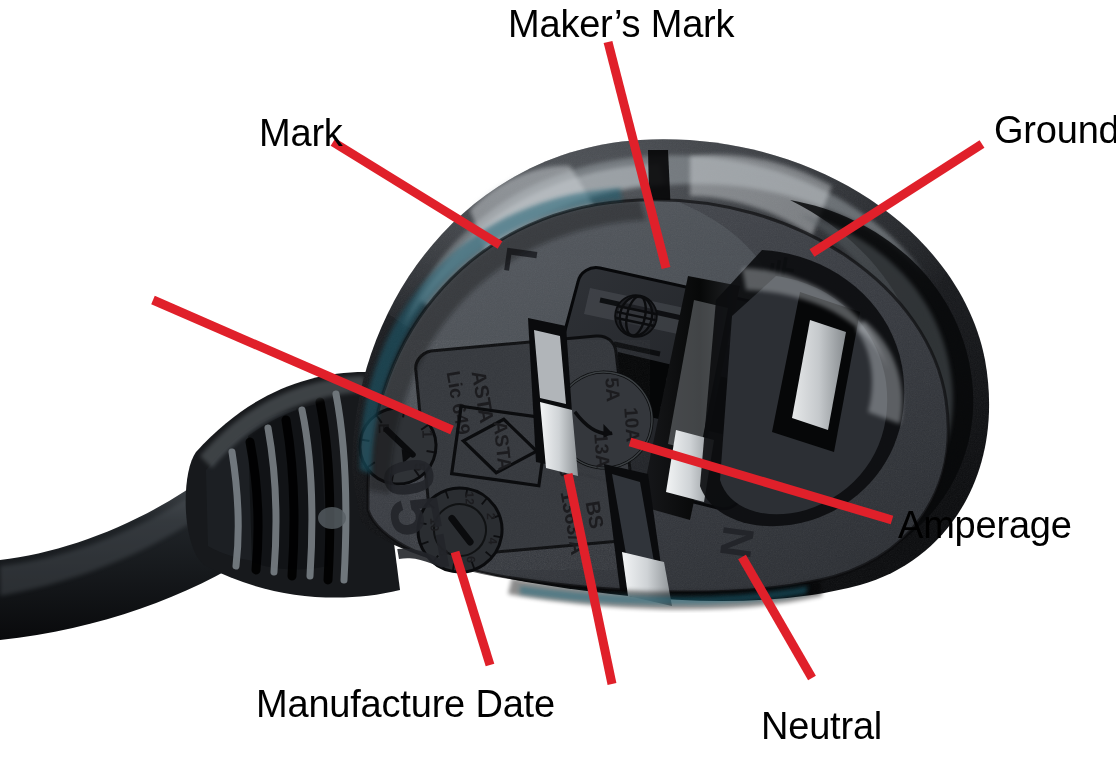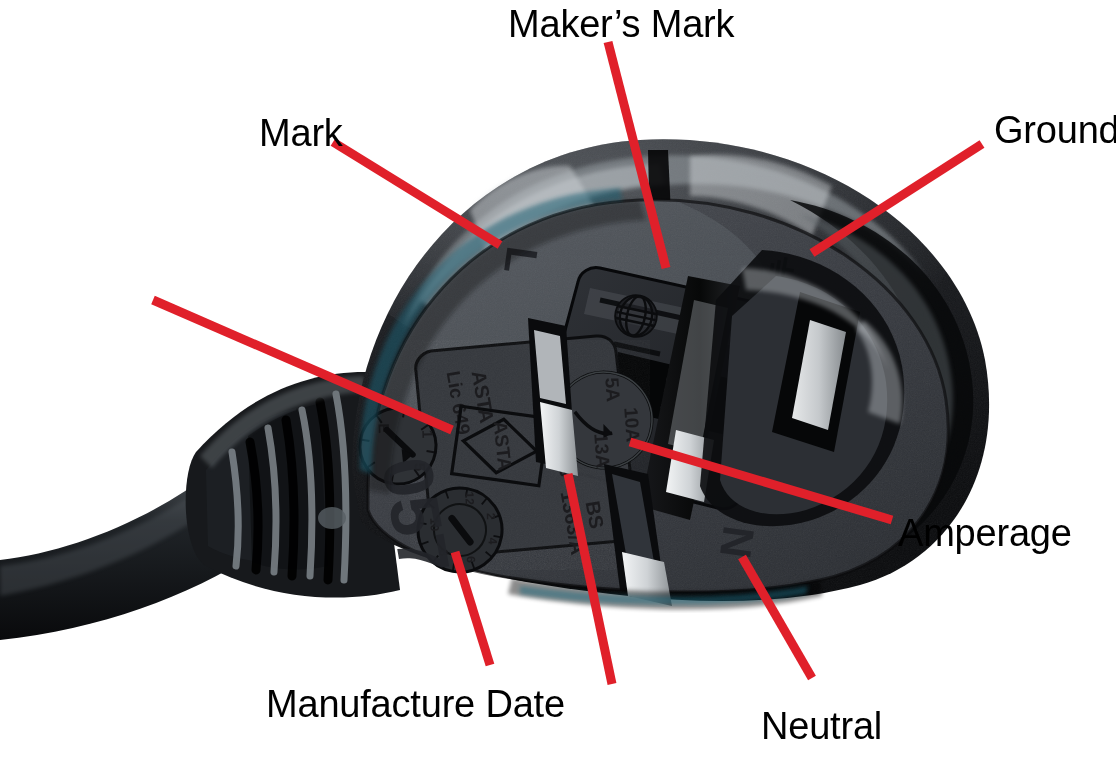--- a/index.html
+++ b/index.html
@@ -311,17 +311,17 @@
       <line x1="892" y1="520" x2="630" y2="442"></line>
       <line x1="490" y1="665" x2="455" y2="552"></line>
       <line x1="612" y1="684" x2="568" y2="474"></line>
       <line x1="812" y1="678" x2="742" y2="557"></line>
     </g>
   </svg>
 
   <div class="label" style="left:508px;  top:4px;">Maker’s Mark</div>
   <div class="label" style="left:994px;  top:110px;">Ground</div>
   <div class="label" style="left:259px;  top:113px;">Mark</div>
-  <div class="label" style="left:898px;  top:505px;margin-top:8px;">Amperage</div>
-  <div class="label" style="left:266px;  top:684px;">Manufacture Date</div>
+  <div class="label" style="left:898px;  top:505px;">Amperage</div>
+  <div class="label" style="left:256px;  top:684px;">Manufacture Date</div>
   <div class="label" style="left:761px;  top:694px;margin-top:12px;">Neutral</div>
 
 </div>
 
 </body></html>

